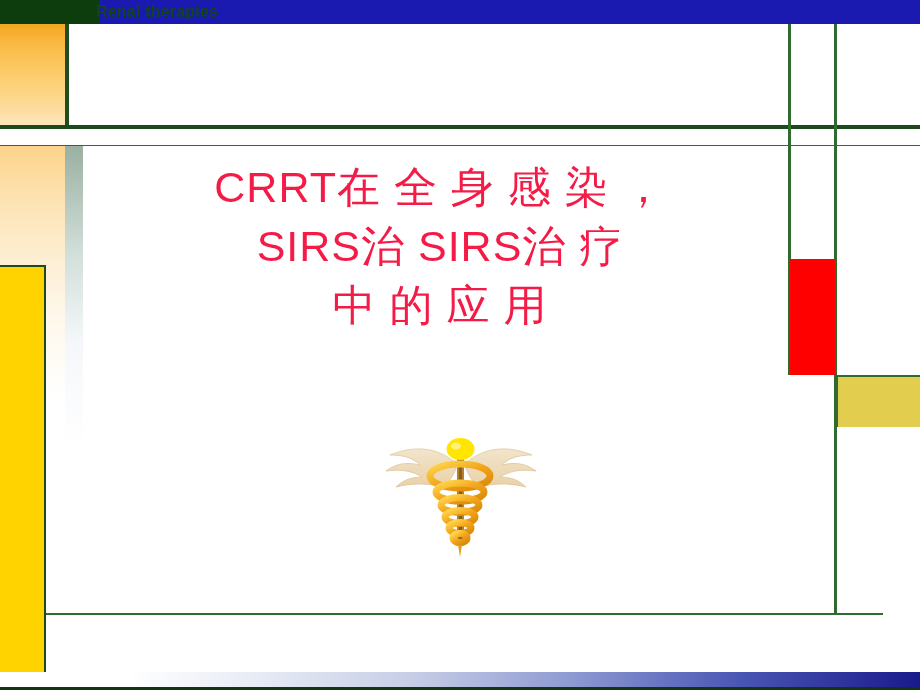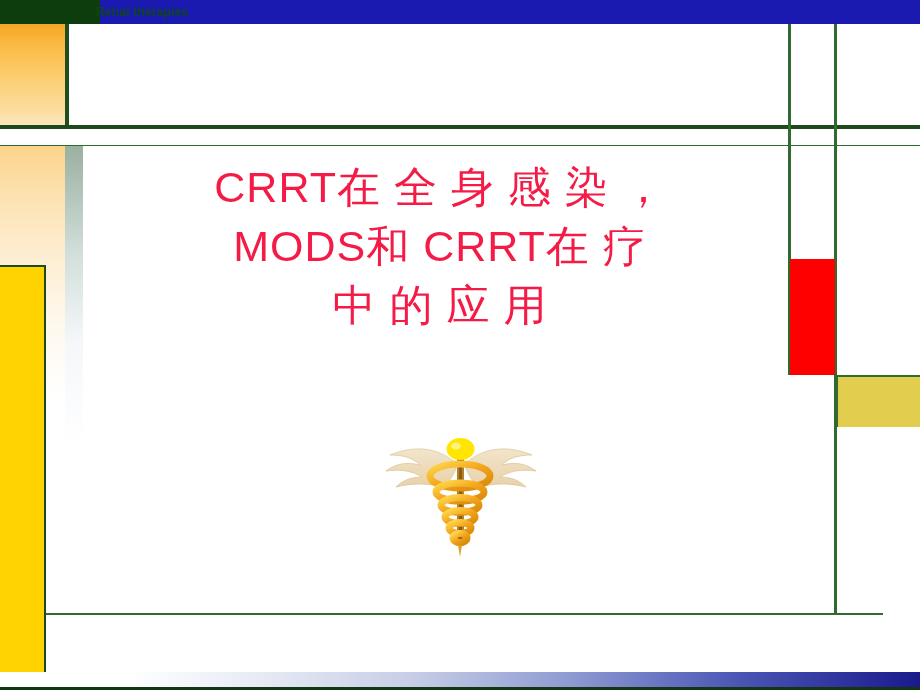--- a/index.html
+++ b/index.html
@@ -33,21 +33,21 @@
     left: 0;
     top: 0;
     width: 100px;
     height: 24px;
     background: #0d3d0d;
   }
   .banner-text {
     position: absolute;
     left: 96px;
     top: 3px;
-    font-size: 12px;
+    font-size: 16px;
     font-weight: bold;
     color: #12451a;
     letter-spacing: 0.2px;
     line-height: 18px;
     white-space: nowrap;
   }
 
   
   .left-grad-top {
     position: absolute;
@@ -222,21 +222,21 @@
   <div class="hline-thin"></div>
   <div class="vline-r1"></div>
   <div class="vline-r2"></div>
   <div class="hline-bottom"></div>
 
   <div class="red-block"></div>
   <div class="gold-block-right"></div>
   <div class="yellow-bar-left"></div>
 
   <div class="title">CRRT在 全 身 感 染 ，
-MODS和 CRRT在 疗
+SIRS治 SIRS治 疗
 中 的 应 用</div>
 
   <div class="emblem">
     <svg viewBox="0 0 160 140" width="160" height="140" aria-hidden="true">
       <defs>
         <linearGradient id="wingGrad" x1="0" y1="0" x2="0" y2="1">
           <stop offset="0%" stop-color="#f2e4c9"></stop>
           <stop offset="100%" stop-color="#e8cfa4"></stop>
         </linearGradient>
         <linearGradient id="goldGrad" x1="0" y1="0" x2="1" y2="1">

